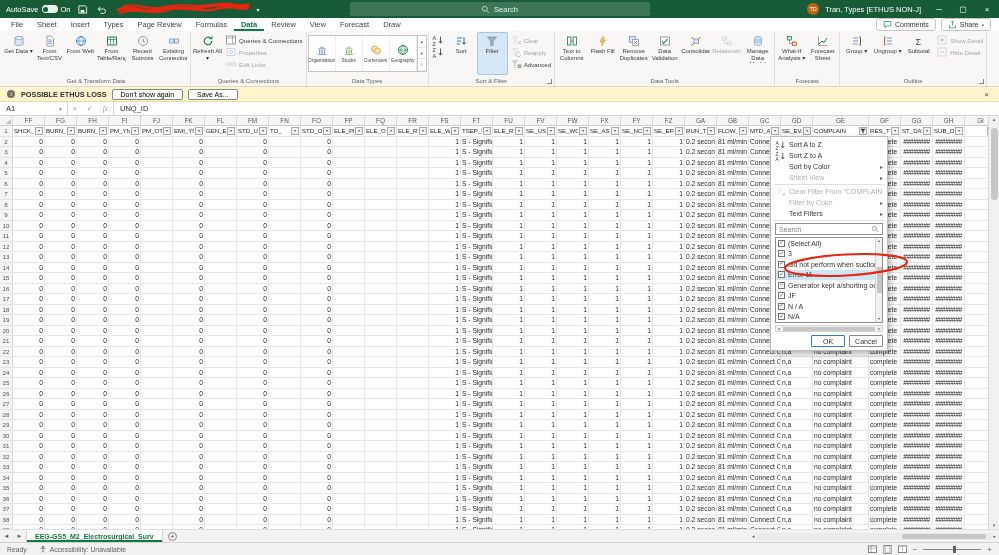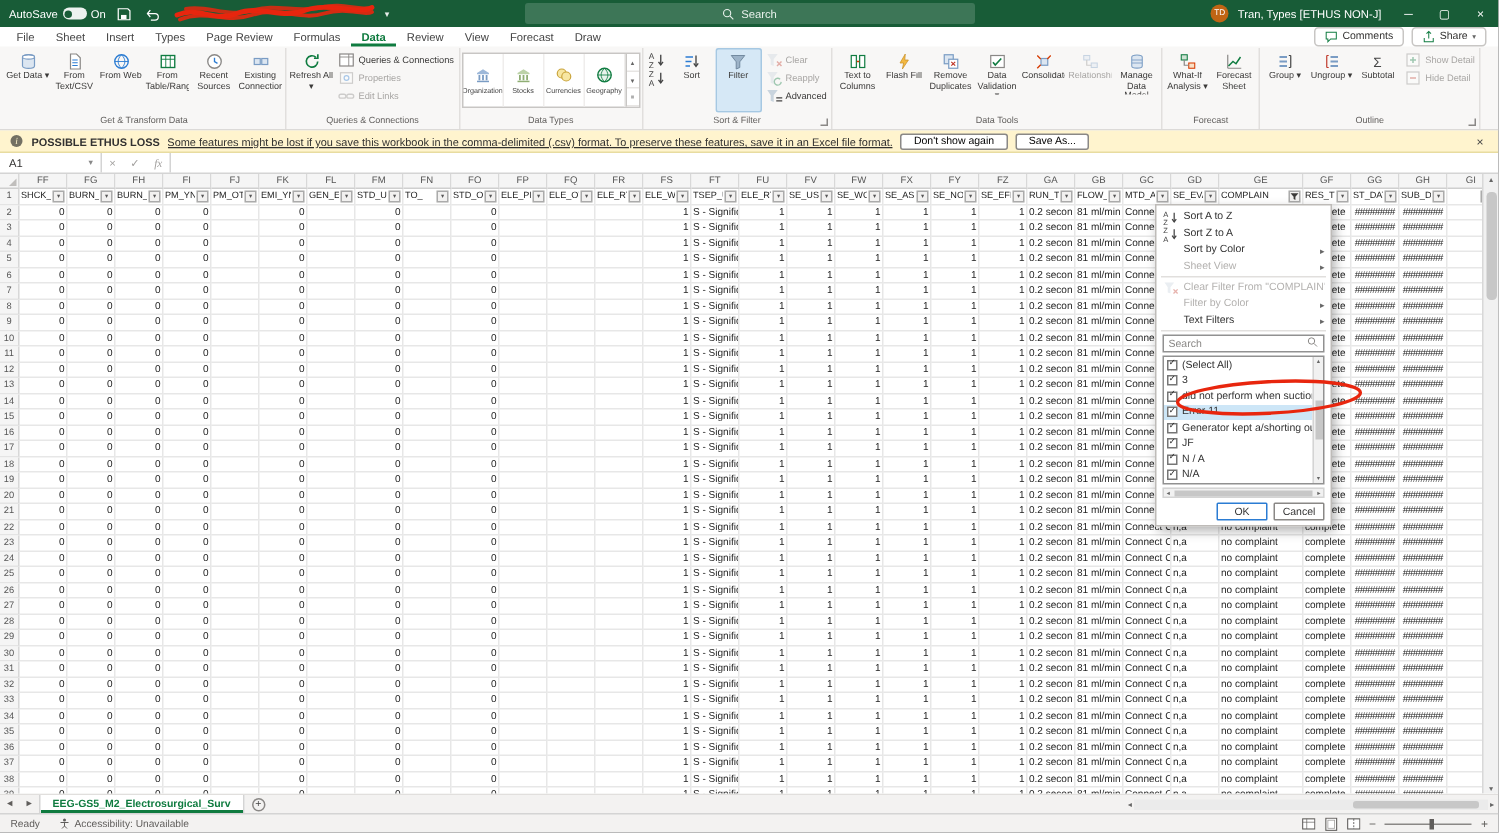--- a/index.html
+++ b/index.html
@@ -577,36 +577,38 @@
         <div class="rgroup-label">Outline<span class="launcher"></span></div>
       </div>
     </div>
 
   <div class="warnbar">
     <svg width="10" height="10" viewBox="0 0 12 12">
         <circle cx="6" cy="6" r="4.8" fill="#737063"></circle>
         <text x="5" y="8.8" font-size="7.5" fill="#fff4ce" font-style="italic" font-family="Liberation Serif,serif">i</text>
       </svg>
     <span class="warn-title">POSSIBLE ETHUS LOSS</span>
-    <span class="warn-msg">Some features might be lost if you save this workbook in the comma-delimited (.csv) format. To preserve these features, save it in an Excel file format.</span>
     <button class="warnbtn">Don't show again</button>
     <button class="warnbtn">Save As...</button>
     <div class="flex1"></div>
     <span class="warn-close">×</span>
   </div>
 
   <div class="formulabar">
     <div class="namebox">
       <span>A1</span>
       <span class="dd">▼</span>
     </div>
     <div class="fx-strip">
       <span>×</span>
       <span>✓</span>
       <span class="fx">fx</span>
+    </div>
+    <div class="formula-value">
+      <span>UNQ_ID</span>
     </div>
   </div>
 
   <div class="gridwrap">
     <div id="grid-letters" class="gletters">
         <div class="gl corner"></div>
         <div class="gl" style="width: 32px;">FF</div>
         <div class="gl" style="width: 32px;">FG</div>
         <div class="gl" style="width: 32px;">FH</div>
         <div class="gl" style="width: 32px;">FI</div>

